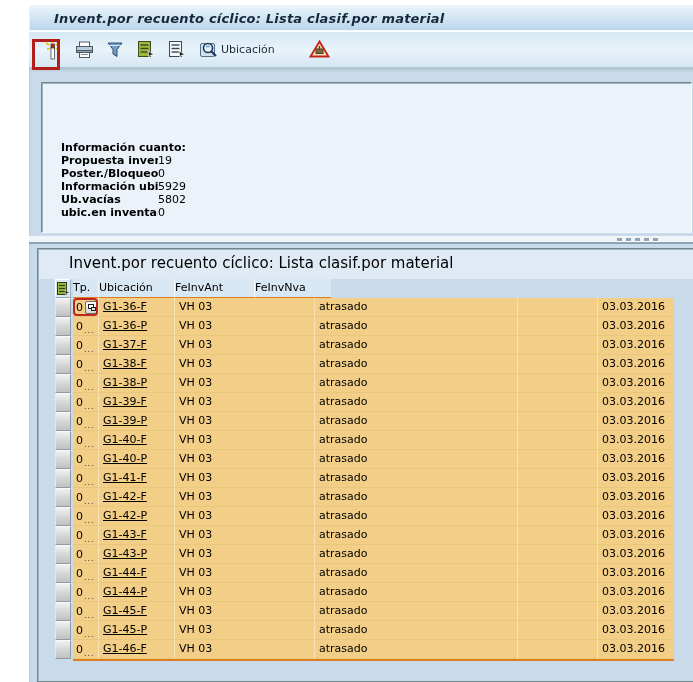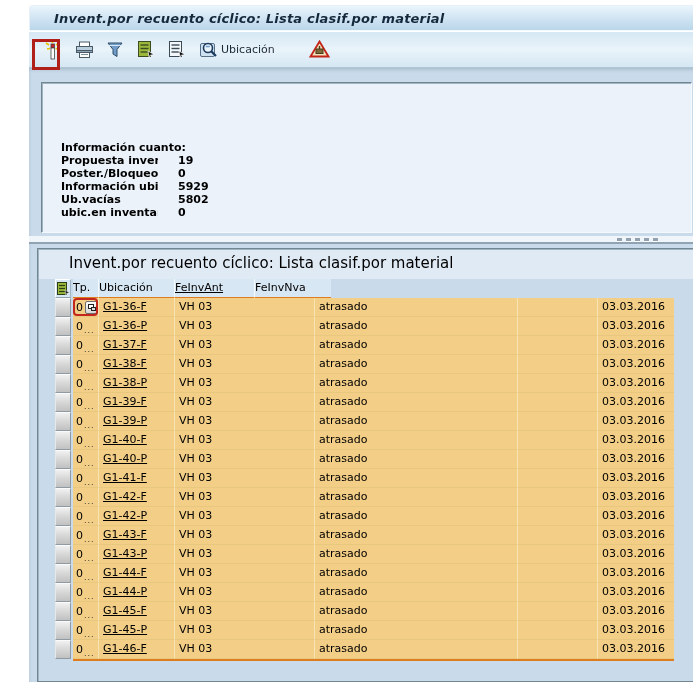--- a/index.html
+++ b/index.html
@@ -33,21 +33,21 @@
 
   
   .header-panel { position:absolute; left:18px; top:82px; width:651px; height:151px;
     background:#ebf2f9; border:1px solid #72868f; border-right-color:#f2f8fb; border-bottom-color:#f2f8fb;
     box-shadow:1px 1px 0 #9fb4c2 inset; }
   .hp-title { position:absolute; left:19px; top:15px; font-size:20px; color:#000; }
   .hp-info { position:absolute; left:19px; top:58px; font-size:11px; line-height:13px; color:#000; }
   .hp-section { font-weight:bold; }
   .hp-field { display:flex; }
   .hp-label { font-weight:bold; width:97px; white-space:nowrap; overflow:hidden; }
-  .hp-value { font-weight:bold;padding-left:20px; }
+  .hp-value { font-weight:normal; }
 
   
   .splitter { position:absolute; left:6px; top:236px; width:681px; height:8px;
     background:#eff5f9; border-bottom:2px solid #8fa3b2; }
   .splitter-dots { position:absolute; left:588px; top:2px; display:flex; gap:4px; }
   .splitter-dots i { width:5px; height:3px; background:#93a2b1; box-shadow:0 1px 0 #fff; }
 
   
   .table-panel { position:absolute; left:14px; top:248px; width:665px; height:434px;
     background:#c9daea; border:1px solid #72868f; border-right-color:#eef5fa;
@@ -65,21 +65,21 @@
     border-right:1px solid #f6fafc; border-bottom:1px solid #de7d20; white-space:nowrap; overflow:hidden; }
   .config-cell { width:16px; height:19px; background:#d8e7f4; border:1px solid #9fb4c4;
     border-top-color:#fff; border-left-color:#fff; display:flex; align-items:center; justify-content:center;
     border-bottom:1px solid #8fa3b2; cursor:pointer; }
   .dcell { background:#f3ce86; font-size:11px; color:#000; line-height:17px; padding-left:4px;
     border-right:1px solid #f7e3b3; border-bottom:1px solid #e8c87e; white-space:nowrap; overflow:hidden; }
   .w-tp  { width:26px; }
   .w-ub  { width:76px; }
   .w-mat { width:140px; }
   .w-sig { width:203px; }
-  .w-ant { width:80px;text-decoration:underline; }
+  .w-ant { width:80px; }
   .w-nva { width:76px; border-right:none; }
   .link { text-decoration:underline; cursor:pointer; }
   .tp-cell { position:relative; display:flex; align-items:center; padding-left:3px; }
   .tp-dots { font-size:8px; letter-spacing:1px; color:#333; align-self:flex-end; line-height:9px; margin-left:1px; }
   .focus-ring { position:absolute; inset:0; border:2px solid #c3261d; border-radius:4px; pointer-events:none; }
   .popup-btn { width:13px; height:13px; margin-left:2px;
     background:linear-gradient(#fefefe,#d6d6d6); border:1px solid #6e6e6e; border-radius:2px;
     position:relative; cursor:pointer; }
   .popup-btn .g1 { position:absolute; left:2px; top:2px; width:6px; height:5px; border:1px solid #222; background:#fff; }
   .popup-btn .g2 { position:absolute; left:5px; top:5px; width:5px; height:4px; border:1px solid #222; background:#ddd; }

